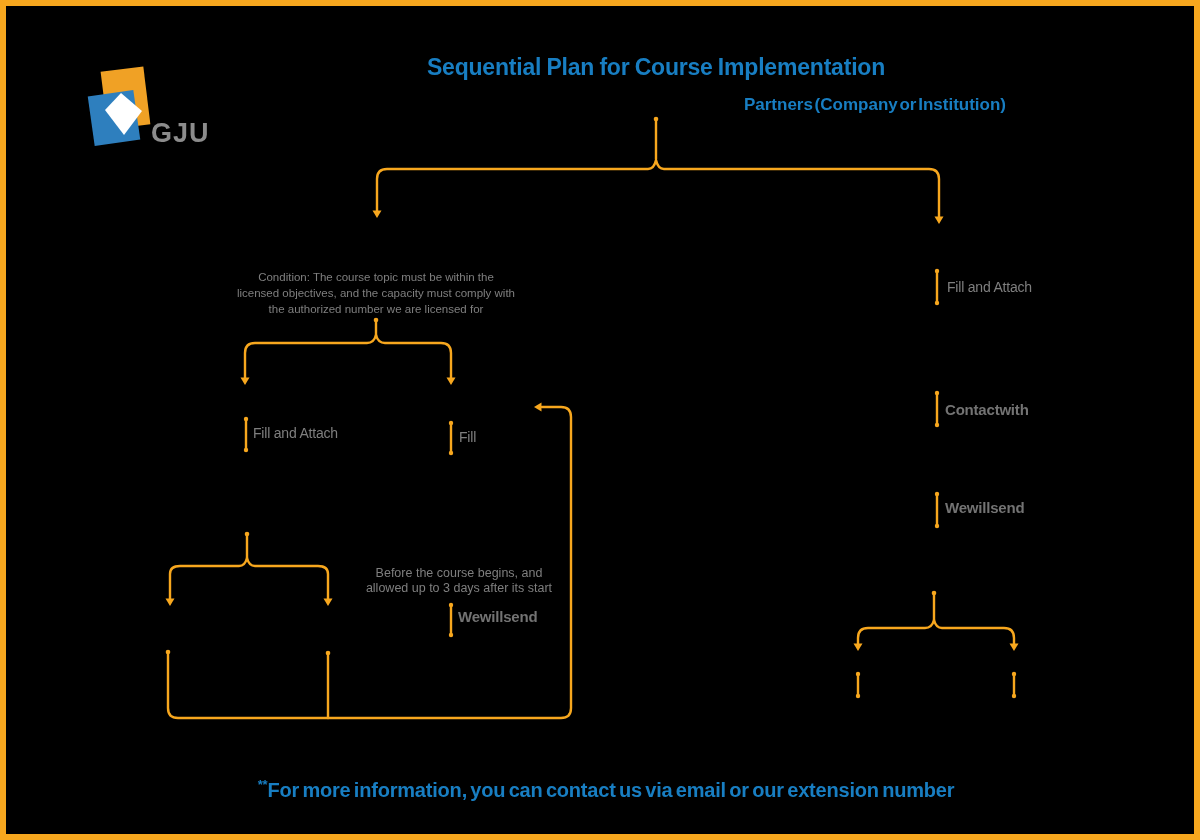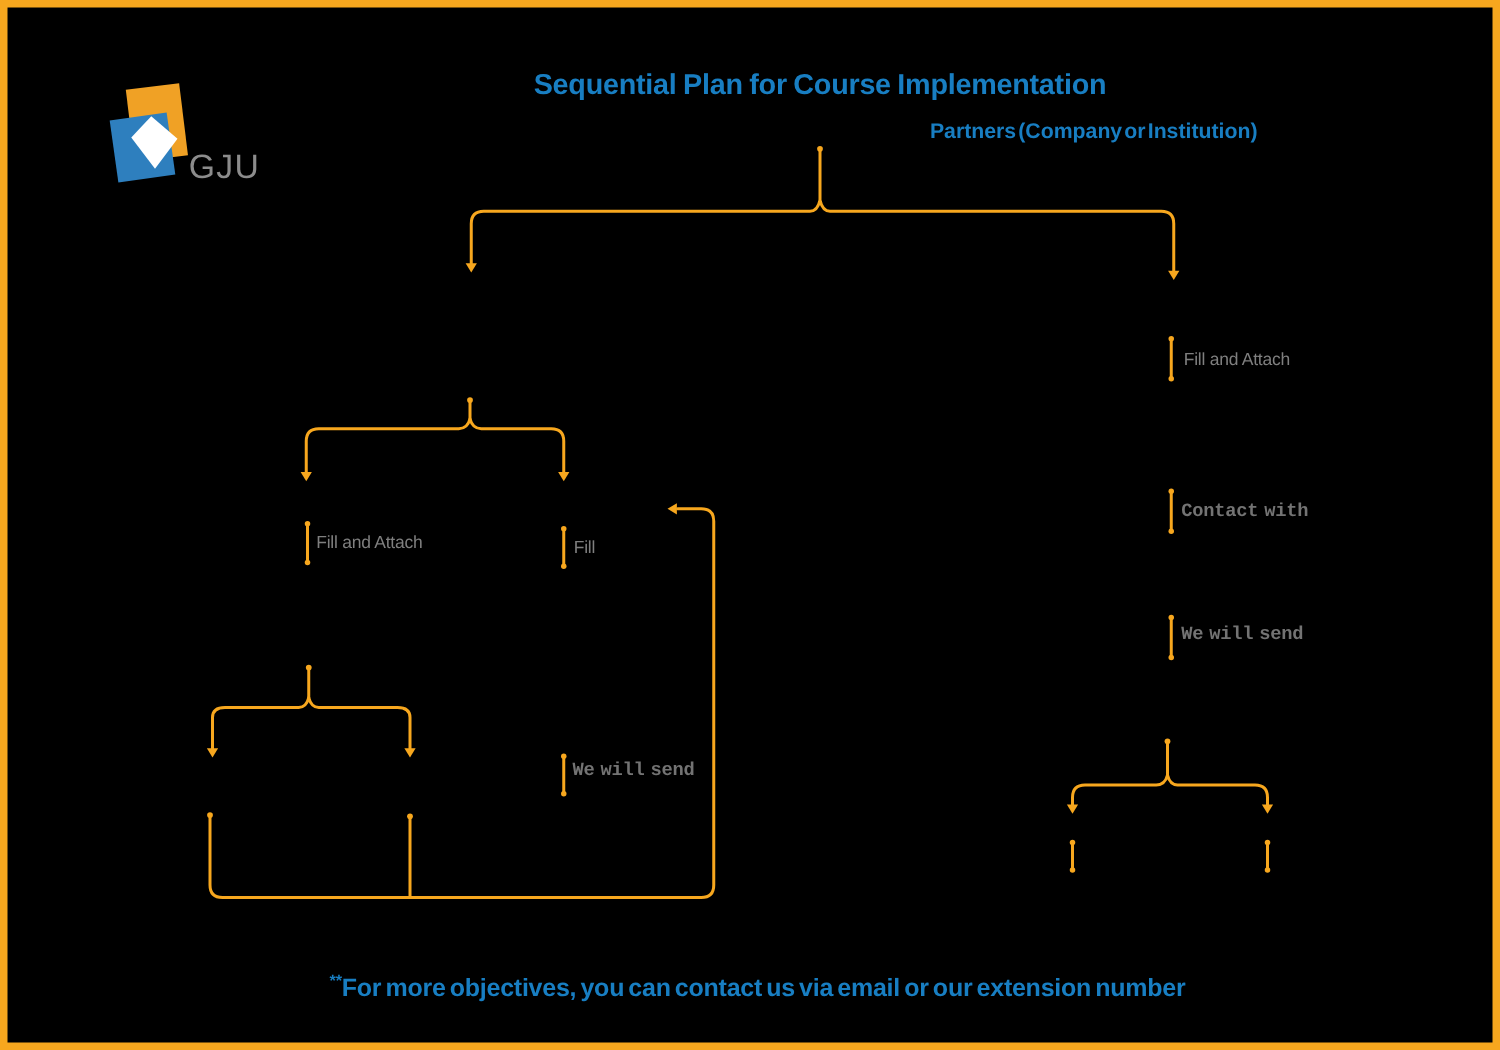--- a/index.html
+++ b/index.html
@@ -41,21 +41,21 @@
   .page-subtitle{
     left:300px;top:89px;width:700px;
     text-align:right;
     color:var(--accent-blue);
     font-size:17px;font-weight:bold;
     word-spacing:-3px;
   }
   .logo-text{
     left:145px;top:112px;
     color:var(--logo-gray);
-    font-size:27px;font-weight:normal;letter-spacing:1px;
+    font-size:27px;font-weight:bold;letter-spacing:1px;
   }
   .note{
     color:var(--text-gray);
     text-align:center;
   }
   .condition-note{
     left:218px;top:263px;width:304px;
     font-size:11.5px;line-height:16px;
   }
   .before-note{
@@ -65,21 +65,20 @@
   .step-label{
     color:var(--text-gray);
     font-size:14px;
     white-space:nowrap;
     letter-spacing:-0.2px;
   }
   .step-label.strong{
     font-weight:bold;font-size:15px;
     color:var(--text-gray-dark);
     word-spacing:-4px;
-    font-family:Liberation Mono, monospace;
   }
   .lbl-fill-attach-left{left:247px;top:419px;}
   .lbl-send{left:453px;top:423px;}
   .lbl-we-will-send-left{left:452px;top:602px;}
   .lbl-fill-attach-right{left:941px;top:273px;}
   .lbl-contact-with{left:939px;top:395px;}
   .lbl-we-will-send-right{left:939px;top:493px;}
   .footer-note{
     left:0;top:771px;width:1200px;
     text-align:center;
@@ -160,25 +159,34 @@
   <svg class="abs" style="left:78px;top:56px;" width="135" height="95" viewBox="0 0 135 95" xmlns="http://www.w3.org/2000/svg">
     <rect class="logo-orange" x="20" y="7" width="43" height="58" transform="rotate(-7 41.5 36)"></rect>
     <rect class="logo-blue" x="7" y="31" width="46" height="50" transform="rotate(-8 30 56)"></rect>
     <polygon class="logo-white" points="37,31 58,49 40,73 21,48"></polygon>
   </svg>
   <div class="abs logo-text">GJU</div>
 
   <div class="abs page-title">Sequential Plan for Course Implementation</div>
   <div class="abs page-subtitle">Partners (Company or Institution)</div>
 
+  <div class="abs note condition-note">
+    <div>Condition: The course topic must be within the</div>
+    <div>licensed objectives, and the capacity must comply with</div>
+    <div>the authorized number we are licensed for</div>
+  </div>
 
   <div class="abs step-label lbl-fill-attach-left">Fill and Attach</div>
   <div class="abs step-label lbl-send">Fill</div>
 
+  <div class="abs note before-note">
+    <div>Before the course begins, and</div>
+    <div>allowed up to 3 days after its start</div>
+  </div>
   <div class="abs step-label strong lbl-we-will-send-left">We will send</div>
 
   <div class="abs step-label lbl-fill-attach-right">Fill and Attach</div>
   <div class="abs step-label strong lbl-contact-with">Contact with</div>
   <div class="abs step-label strong lbl-we-will-send-right">We will send</div>
 
-  <div class="abs footer-note"><sup>**</sup><span>For more objectives, you can contact us via email or our extension number</span></div>
+  <div class="abs footer-note"><sup>**</sup><span>For more information, you can contact us via email or our extension number</span></div>
 
 </div>
 
 </body></html>

